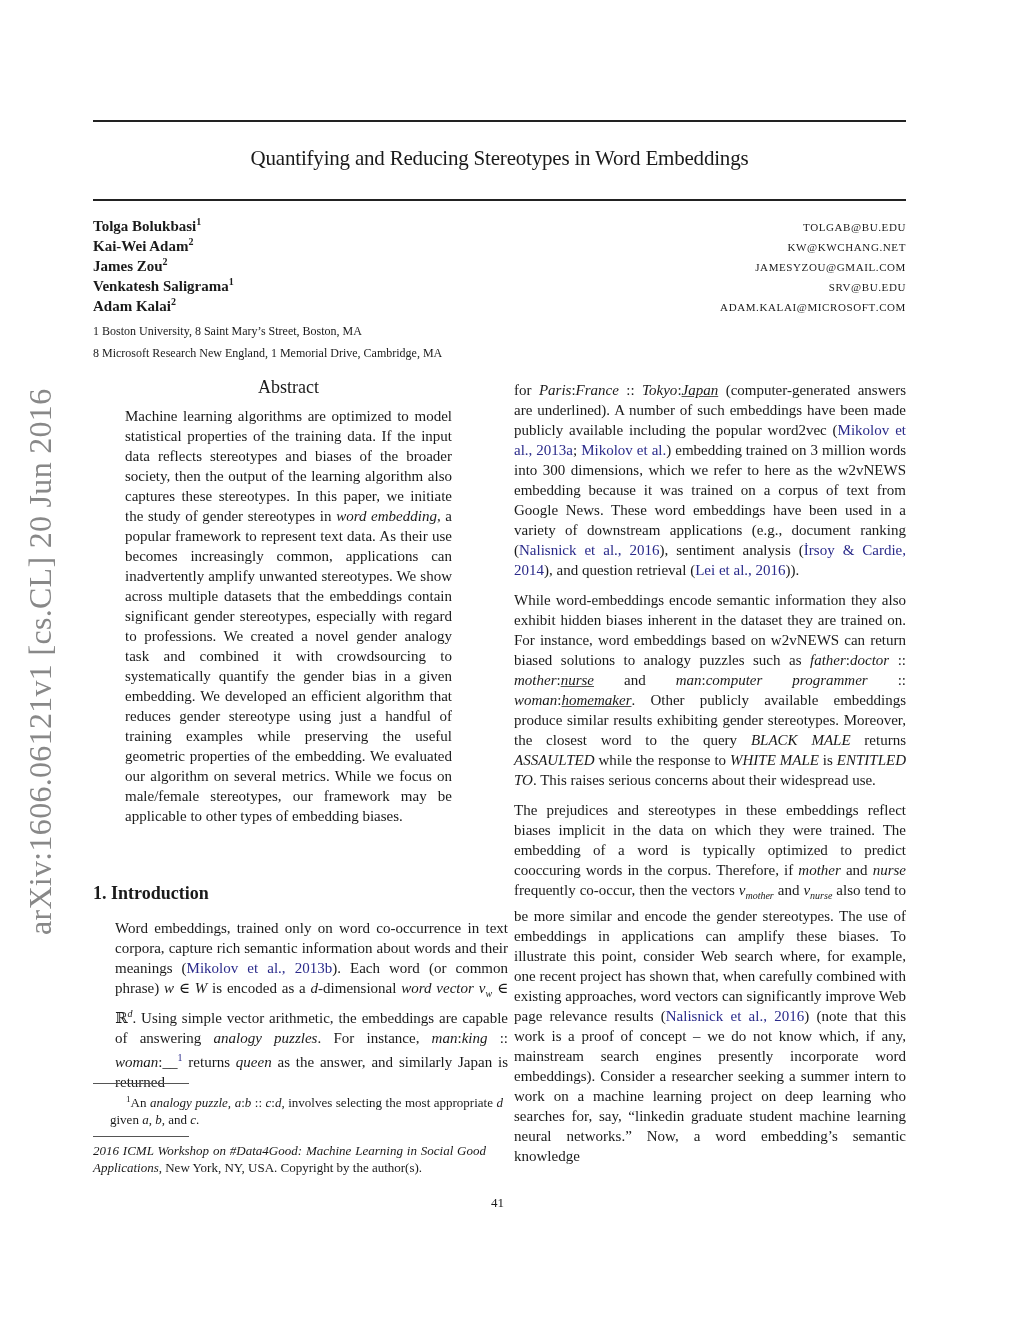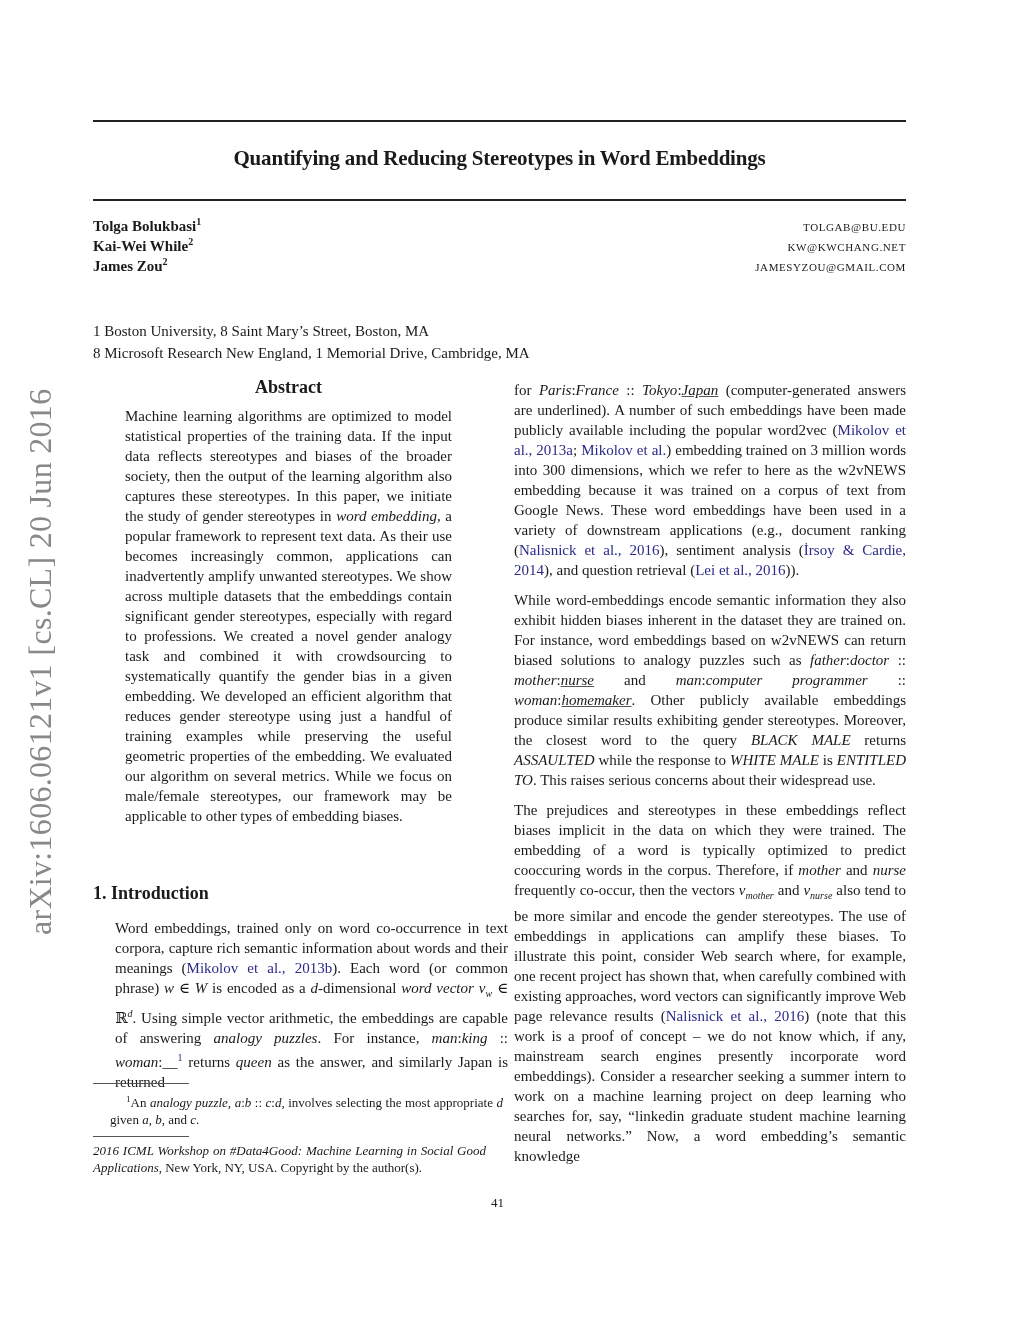--- a/index.html
+++ b/index.html
@@ -1,31 +1,31 @@
 <!DOCTYPE html>
 <html><head>
 <meta charset="utf-8">
 <style>
   html, body { margin:0; padding:0; background:#ffffff; }
   body { width:1024px; height:1325px; position:relative; overflow:hidden;
          font-family:"Liberation Serif","DejaVu Serif",serif; color:#1a1a1a; }
   .rule { position:absolute; left:93px; width:813px; background:#222; }
   .title { position:absolute; left:93px; width:813px; top:146px; text-align:center;
-           font-weight:bold; font-size:21px; letter-spacing:-0.2px; }
+           font-weight:normal; font-size:21px; letter-spacing:-0.2px; }
   .authors { position:absolute; left:93px; top:216px; width:813px; }
   .arow { display:flex; justify-content:space-between; height:20px; line-height:20px; font-size:15px; }
   .aname { font-weight:bold; }
   .aname sup { font-size:10px; line-height:0; }
   .email { font-variant:small-caps; font-size:13px; letter-spacing:0.6px; text-transform:lowercase; font-variant-caps:all-small-caps; font-size:15px; }
-  .affil { position:absolute; left:93px; font-size:15px; line-height:20px; }
+  .affil { position:absolute; left:93px; font-size:12px; line-height:20px; }
   .arxiv { position:absolute; left:22px; top:935px; transform-origin:left top; transform:rotate(-90deg);
            font-size:32px; color:#888; white-space:nowrap; letter-spacing:0.3px; }
   .col { position:absolute; font-size:15px; line-height:20px; text-align:justify; }
   .col p { margin:0; }
-  .abs-title { position:absolute; left:125px; width:327px; top:377px; text-align:center; font-weight:bold; font-size:18px; }
+  .abs-title { position:absolute; left:125px; width:327px; top:377px; text-align:center; font-weight:normal; font-size:18px; }
   .sec { position:absolute; left:93px; top:883px; font-weight:bold; font-size:18px; }
   .cite { color:#2a2a8a; }
   .u { text-decoration:underline; text-decoration-color:#555; }
   em, .i { font-style:italic; }
   sub { font-size:10px; font-style:italic; }
   .fnrule { position:absolute; left:93px; width:96px; height:1px; background:#555; }
   .fn { position:absolute; left:93px; width:393px; font-size:13px; line-height:17px; text-align:justify; }
   .pnum { position:absolute; left:491px; top:1195px; font-size:13px; }
 </style>
 </head>
@@ -36,26 +36,34 @@
 <div class="rule" style="top:120px;height:2px;"></div>
 <div class="title">Quantifying and Reducing Stereotypes in Word Embeddings</div>
 <div class="rule" style="top:199px;height:2px;"></div>
 
 <div class="authors">
   <div class="arow">
     <span class="aname"><span>Tolga Bolukbasi</span><sup>1</sup></span>
     <span class="email">TOLGAB@BU.EDU</span>
   </div>
   <div class="arow">
-    <span class="aname"><span>Kai-Wei While</span><sup>2</sup></span>
+    <span class="aname"><span>Kai-Wei Adam</span><sup>2</sup></span>
     <span class="email">KW@KWCHANG.NET</span>
   </div>
   <div class="arow">
     <span class="aname"><span>James Zou</span><sup>2</sup></span>
     <span class="email">JAMESYZOU@GMAIL.COM</span>
+  </div>
+  <div class="arow">
+    <span class="aname"><span>Venkatesh Saligrama</span><sup>1</sup></span>
+    <span class="email">SRV@BU.EDU</span>
+  </div>
+  <div class="arow">
+    <span class="aname"><span>Adam Kalai</span><sup>2</sup></span>
+    <span class="email">ADAM.KALAI@MICROSOFT.COM</span>
   </div>
 </div>
 
 <div class="affil" style="top:321px;">1 Boston University, 8 Saint Mary’s Street, Boston, MA</div>
 <div class="affil" style="top:343px;">8 Microsoft Research New England, 1 Memorial Drive, Cambridge, MA</div>
 
 <div class="abs-title">Abstract</div>
 <div class="col" style="left:125px;top:406px;width:327px;">
   <p><span>Machine learning algorithms are optimized to model statistical properties of the training data. If the input data reflects stereotypes and biases of the broader society, then the output of the learning algorithm also captures these stereotypes.  In this paper, we initiate the study of gender stereotypes in </span><em>word embedding</em><span>, a popular framework to represent text data.  As their use becomes increasingly common, applications can inadvertently amplify unwanted stereotypes. We show across multiple datasets that the embeddings contain significant gender stereotypes, especially with regard to professions. We created a novel gender analogy task and combined it with crowdsourcing to systematically quantify the gender bias in a given embedding.  We developed an efficient algorithm that reduces gender stereotype using just a handful of training examples while preserving the useful geometric properties of the embedding.  We evaluated our algorithm on several metrics. While we focus on male/female stereotypes, our framework may be applicable to other types of embedding biases.</span></p>
 </div>

